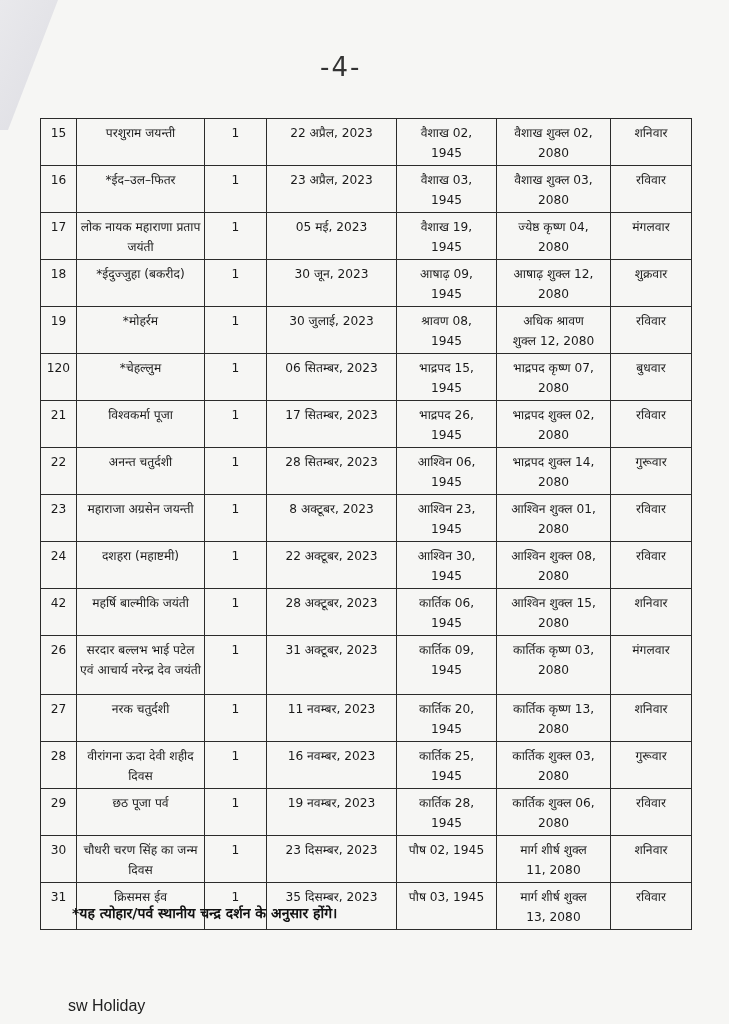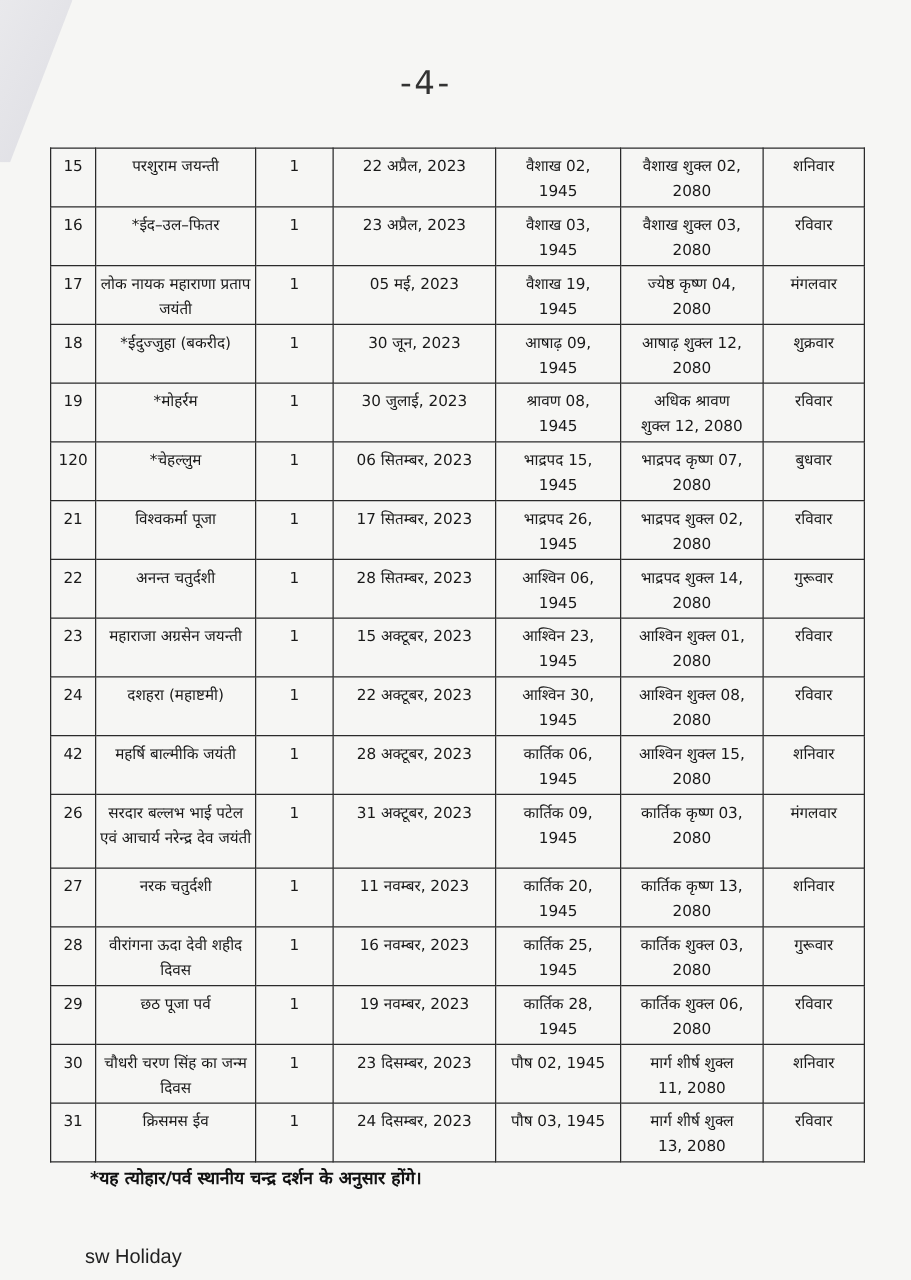--- a/index.html
+++ b/index.html
@@ -32,21 +32,21 @@
   col.c-days { width: 62px; }
   col.c-date { width: 130px; }
   col.c-saka { width: 100px; }
   col.c-vikram { width: 114px; }
   col.c-weekday { width: 81px; }
   td.no { text-align: center; }
   td.saka div, td.vikram div { line-height: 20px; }
   tr.h2 td { height: 38px; }
   tr.h3 td { height: 52px; margin-left: 40px; }
   .footnote {
-    position: absolute; left: 72px; top: 932px; font-size: 14px; font-weight: bold; color: #111;
+    position: absolute; left: 72px; top: 903px; font-size: 14px; font-weight: bold; color: #111;
   }
   .footer-label {
     position: absolute; left: 68px; top: 997px; font-size: 16px; color: #222;
     font-family: "Liberation Sans", sans-serif;
   }
 </style>
 </head>
 <body>
 
 <div class="page-edge"></div>
@@ -181,21 +181,21 @@
         <td class="vikram">
           <div>भाद्रपद शुक्ल 14,</div>
           <div>2080</div>
         </td>
         <td class="weekday">गुरूवार</td>
       </tr>
       <tr class="h2">
         <td class="no">23</td>
         <td class="name">महाराजा अग्रसेन जयन्ती</td>
         <td class="days">1</td>
-        <td class="date">15 अक्टूबर, 2023</td>
+        <td class="date">8 अक्टूबर, 2023</td>
         <td class="saka">
           <div>आश्विन 23,</div>
           <div>1945</div>
         </td>
         <td class="vikram">
           <div>आश्विन शुक्ल 01,</div>
           <div>2080</div>
         </td>
         <td class="weekday">रविवार</td>
       </tr>
@@ -300,21 +300,21 @@
         <td class="vikram">
           <div>मार्ग शीर्ष शुक्ल</div>
           <div>11, 2080</div>
         </td>
         <td class="weekday">शनिवार</td>
       </tr>
       <tr class="h2">
         <td class="no">31</td>
         <td class="name">क्रिसमस ईव</td>
         <td class="days">1</td>
-        <td class="date">24 दिसम्बर, 2023</td>
+        <td class="date">35 दिसम्बर, 2023</td>
         <td class="saka">
           <div>पौष 03, 1945</div>
         </td>
         <td class="vikram">
           <div>मार्ग शीर्ष शुक्ल</div>
           <div>13, 2080</div>
         </td>
         <td class="weekday">रविवार</td>
       </tr>
     </tbody>

